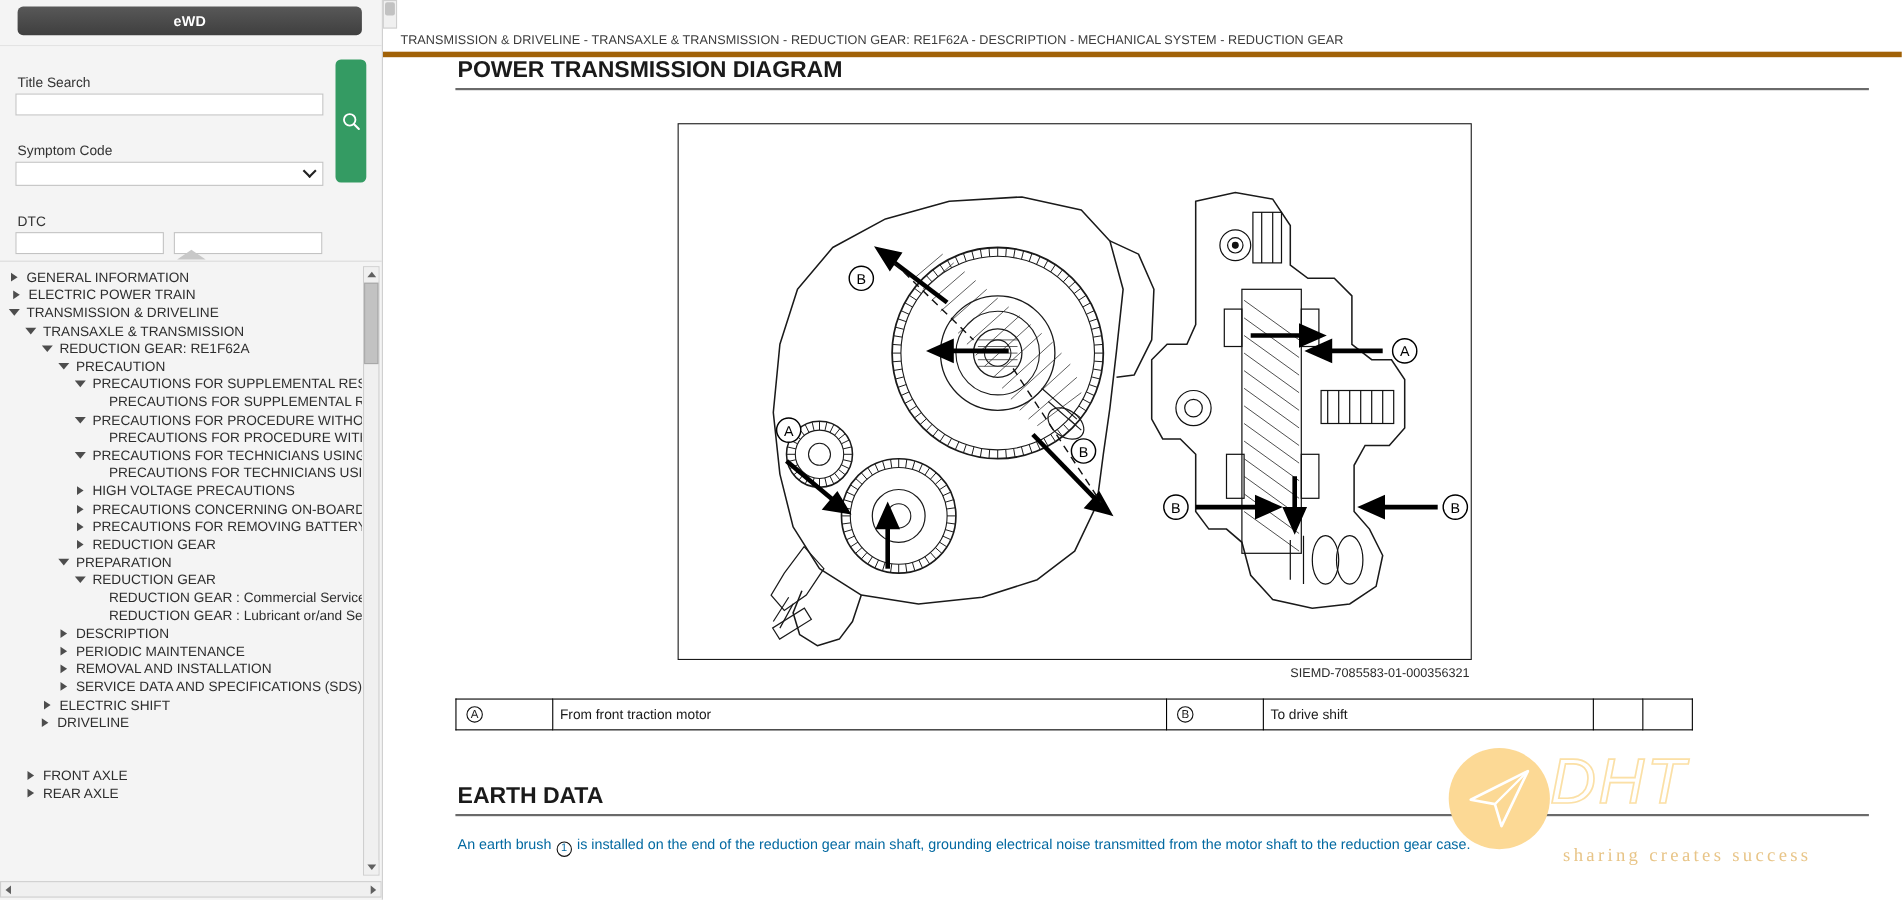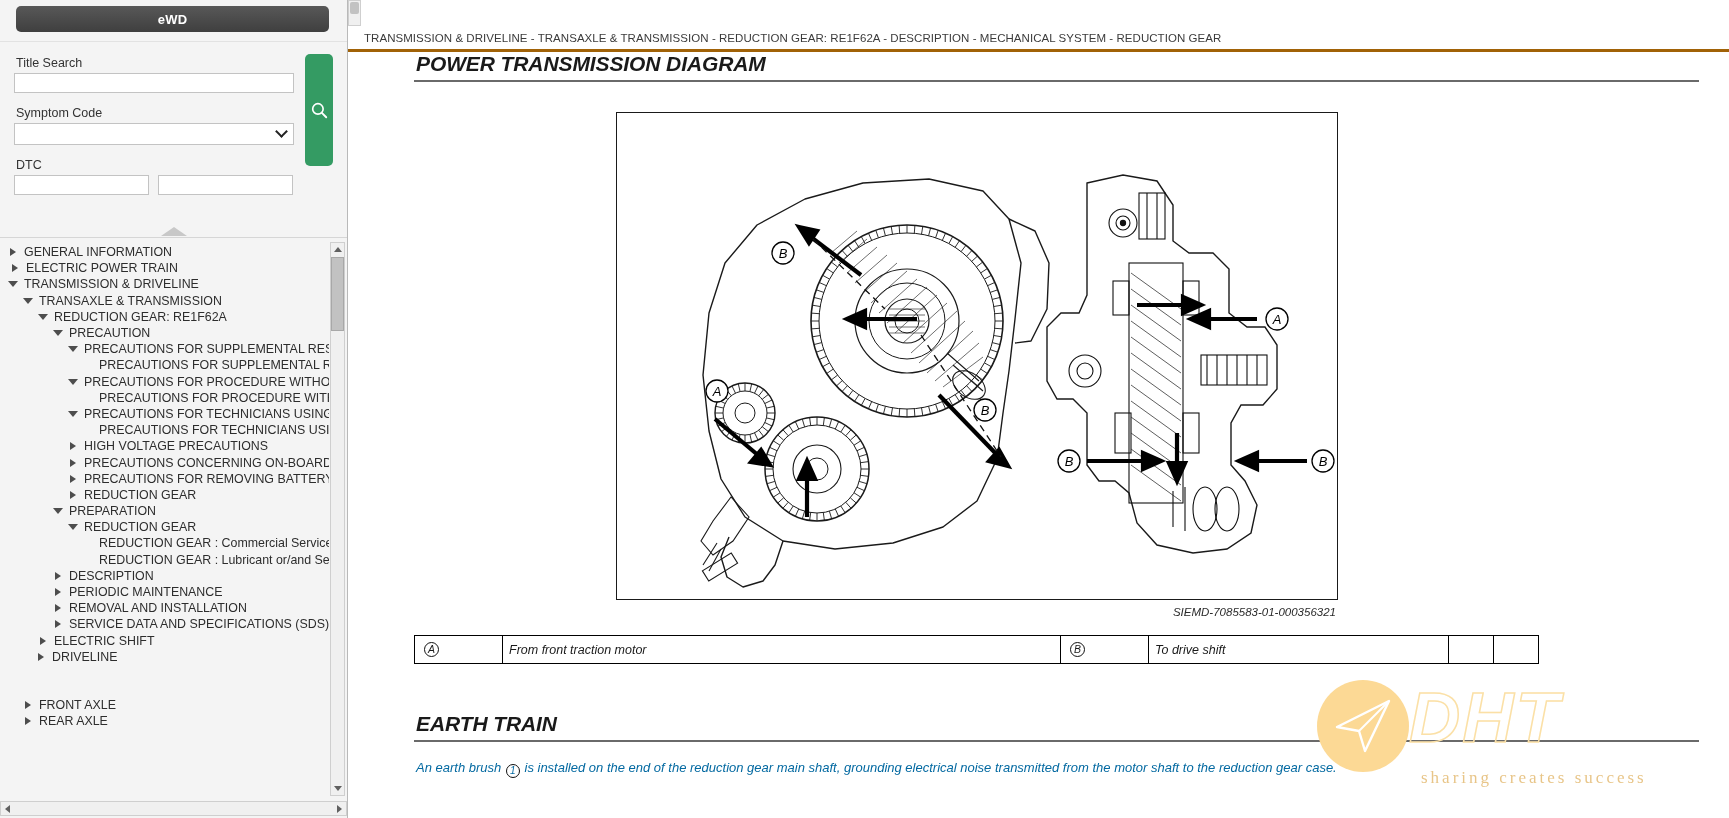--- a/index.html
+++ b/index.html
@@ -32,21 +32,21 @@
     display: flex; align-items: center; justify-content: center;
     letter-spacing: .2px;
   }
   #search-zone {
     padding: 10px 12px 0 14px;
     background: #f4f4f4;
     border-bottom: 1px solid #d6d6d6;
     position: relative;
     height: 196px;
   }
-  .fld-label { font-size: 12.5px; color: #333; margin: 4px 0 3px 2px; }
+  .fld-label { font-size: 12.5px; color: #333; margin: 16px 0 3px 2px; }
   .txtinput {
     width: 280px; height: 20px;
     border: 1px solid #c3c3c3; background: #fff;
     font-size: 12px; padding: 0 4px;
     font-family: "Liberation Sans", sans-serif;
     outline: none;
   }
   .selinput {
     width: 280px; height: 22px;
     border: 1px solid #c3c3c3; background: #fff;
@@ -147,32 +147,31 @@
   #tree-hscroll .sb-rt { right: 0; }
 
   
   #main {
     flex: 1; position: relative;
     background: #ffffff; overflow: hidden;
   }
   #breadcrumb-bar {
     position: absolute; left: 0; right: 0; top: 26px;
     height: 26px;
-    border-bottom: 3px solid #a16207;
+    border-bottom: 5px solid #a16207;
     display: flex; align-items: center;
     padding-left: 16px;
   }
   #breadcrumb {
     font-size: 11.5px; color: #3b3b3b; letter-spacing: .05px;
     white-space: nowrap;
   }
   #doc-scroll {
     position: absolute; left: 0; right: 0; top: 52px; bottom: 0;
     overflow: hidden;
-    font-style: italic;
   }
   .doc-inner { position: relative; padding: 0 0 0 0; }
 
   .sec-title {
     font-size: 21px; font-weight: bold; color: #1a1a1a;
     margin: 0; padding: 0 0 4px 68px;
     letter-spacing: -.1px;
   }
   .sec-rule { height: 2px; background: #6a6a6a; margin: 0 30px 0 66px; }
 
@@ -239,21 +238,21 @@
     pointer-events: none; z-index: 5;
   }
   #wm-circle {
     position: absolute; left: 8px; top: 5px;
     width: 92px; height: 92px; border-radius: 50%;
     background: #fcd995;
   }
   #wm-arrow { position: absolute; left: 22px; top: 18px; }
   #wm-text {
     position: absolute; left: 100px; top: 2px;
-    font-size: 71px; font-weight: bold; letter-spacing: 2px;
+    font-size: 58px; font-weight: normal; letter-spacing: 2px;
     color: transparent;
     -webkit-text-stroke: 1.5px #fbe0a6;
     font-family: "Liberation Sans", sans-serif;
     font-style: italic;
   }
   #wm-tag {
     position: absolute; left: 112px; bottom: 2px;
     font-size: 17px; color: #e8c588; letter-spacing: 3px;
     font-family: "Liberation Serif", serif;
   }
@@ -854,21 +853,21 @@
               <td class="cell-key2">
                 <span class="circ">B</span>
               </td>
               <td class="cell-val2">To drive shift</td>
               <td class="cell-blank"></td>
               <td class="cell-blank"></td>
             </tr>
           </tbody>
         </table>
 
-        <h2 id="earth-title">EARTH TRAIN</h2>
+        <h2 id="earth-title">EARTH DATA</h2>
         <div id="earth-rule"></div>
         <div id="earth-body">
           <span>An earth brush </span><span class="inlcirc">1</span><span> is installed on the end of the reduction gear main shaft, grounding electrical noise transmitted from the motor shaft to the reduction gear case.</span>
         </div>
 
       </div>
     </div>
 
     <div id="watermark">
       <div id="wm-circle"></div>

